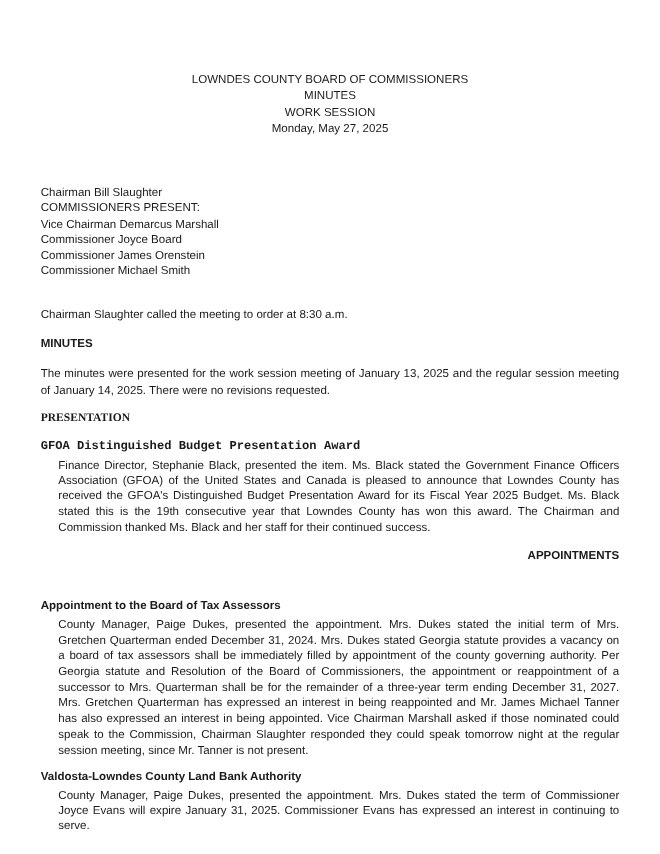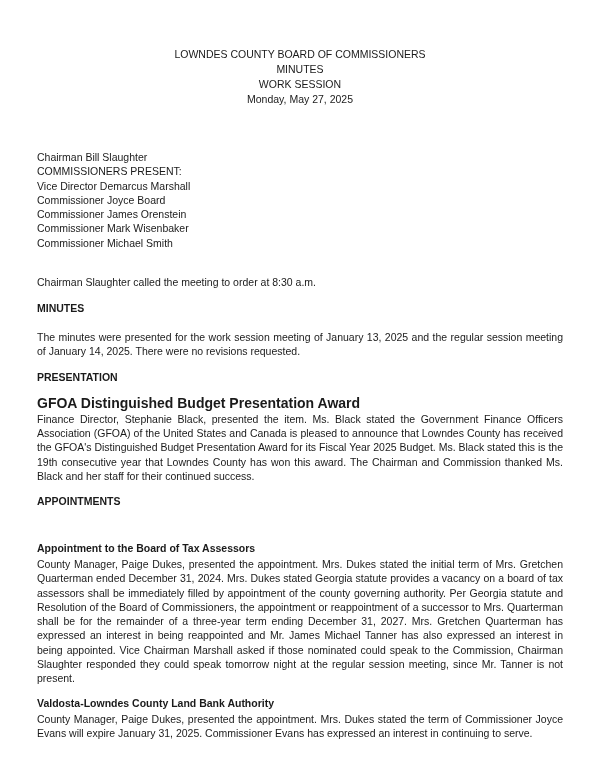--- a/index.html
+++ b/index.html
@@ -6,21 +6,21 @@
     margin: 0;
     padding: 0;
     background: #ffffff;
   }
   .page {
     position: relative;
     width: 600px;
     height: 776px;
     box-sizing: border-box;
     background: #ffffff;
-    padding: 47px 37px 0 37px;
+    padding: 65px 37px 0 37px;
     overflow: hidden;
     font-family: "Liberation Sans", sans-serif;
     font-size: 10.5px;
     color: #1a1a1a;
     line-height: 14.3px;
   }
   .title-block {
     text-align: center;
     line-height: 15px;
   }
@@ -32,68 +32,69 @@
   }
   .call-to-order {
     margin-top: 25px;
   }
   .section-heading {
     font-weight: bold;
     margin-top: 12px;
   }
   .section-heading.tall {
     margin-top: 11px;
+    text-align: right;
   }
   .sub-title {
     font-weight: bold;
     margin-top: 11px;
   }
   .sub-title.close {
     margin-top: 10px;
   }
   .para {
     text-align: justify;
     margin-top: 14px;
   }
   .para.tight {
     margin-top: 2px;
+    margin-left: 16px;
   }
 </style>
 </head>
 <body>
 
 <main class="page">
 
   <header class="title-block">
     <div>LOWNDES COUNTY BOARD OF COMMISSIONERS</div>
     <div>MINUTES</div>
     <div>WORK SESSION</div>
     <div>Monday, May 27, 2025</div>
   </header>
 
   <section class="attendance-block">
     <div>Chairman Bill Slaughter</div>
     <div>COMMISSIONERS PRESENT:</div>
-    <div>Vice Director Demarcus Marshall</div>
+    <div>Vice Chairman Demarcus Marshall</div>
     <div>Commissioner Joyce Board</div>
     <div>Commissioner James Orenstein</div>
-    <div>Commissioner Mark Wisenbaker</div>
     <div>Commissioner Michael Smith</div>
   </section>
 
   <div class="call-to-order">Chairman Slaughter called the meeting to order at 8:30 a.m.</div>
 
   <section>
     <h2 class="section-heading" style="font-size:10.5px;margin-bottom:0;">MINUTES</h2>
     <p class="para" style="margin-bottom:0;">The minutes were presented for the work session meeting of January 13, 2025 and the regular session meeting of January 14, 2025. There were no revisions requested.</p>
   </section>
 
   <section>
-    <h2 class="section-heading" style="font-size:10.5px;margin-bottom:0;">PRESENTATION</h2>
-    <h3 class="sub-title" style="font-size:14px;margin-bottom:0;">GFOA Distinguished Budget Presentation Award</h3>
+    <h2 class="section-heading" style="font-size:10.5px;margin-bottom:0;font-family:Liberation Serif, serif;">PRESENTATION</h2>
+    <h3 class="sub-title" style="font-size:11px;margin-bottom:0;font-family:Liberation Mono, monospace;">GFOA Distinguished Budget Presentation Award</h3>
     <p class="para tight" style="margin-bottom:0;">Finance Director, Stephanie Black, presented the item. Ms. Black stated the Government Finance Officers Association (GFOA) of the United States and Canada is pleased to announce that Lowndes County has received the GFOA's Distinguished Budget Presentation Award for its Fiscal Year 2025 Budget.  Ms. Black stated this is the 19th consecutive year that Lowndes County has won this award. The Chairman and Commission thanked Ms. Black and her staff for their continued success.</p>
   </section>
 
   <section>
     <h2 class="section-heading tall" style="font-size:10.5px;margin-bottom:0;">APPOINTMENTS</h2>
 
     <h3 class="sub-title" style="font-size:10.5px;margin-bottom:0;margin-top:32px;">Appointment to the Board of Tax Assessors</h3>
     <p class="para tight" style="margin-bottom:0;">County Manager, Paige Dukes, presented the appointment. Mrs. Dukes stated the initial term of Mrs. Gretchen Quarterman ended December 31, 2024. Mrs. Dukes stated Georgia statute provides a vacancy on a board of tax assessors shall be immediately filled by appointment of the county governing authority. Per Georgia statute and Resolution of the Board of Commissioners, the appointment or reappointment of a successor to Mrs. Quarterman shall be for the remainder of a three-year term ending December 31, 2027. Mrs. Gretchen Quarterman has expressed an interest in being reappointed and Mr. James Michael Tanner has also expressed an interest in being appointed. Vice Chairman Marshall asked if those nominated could speak to the Commission, Chairman Slaughter responded they could speak tomorrow night at the regular session meeting, since Mr. Tanner is not present.</p>
 
     <h3 class="sub-title close" style="font-size:10.5px;margin-bottom:0;">Valdosta-Lowndes County Land Bank Authority</h3>

